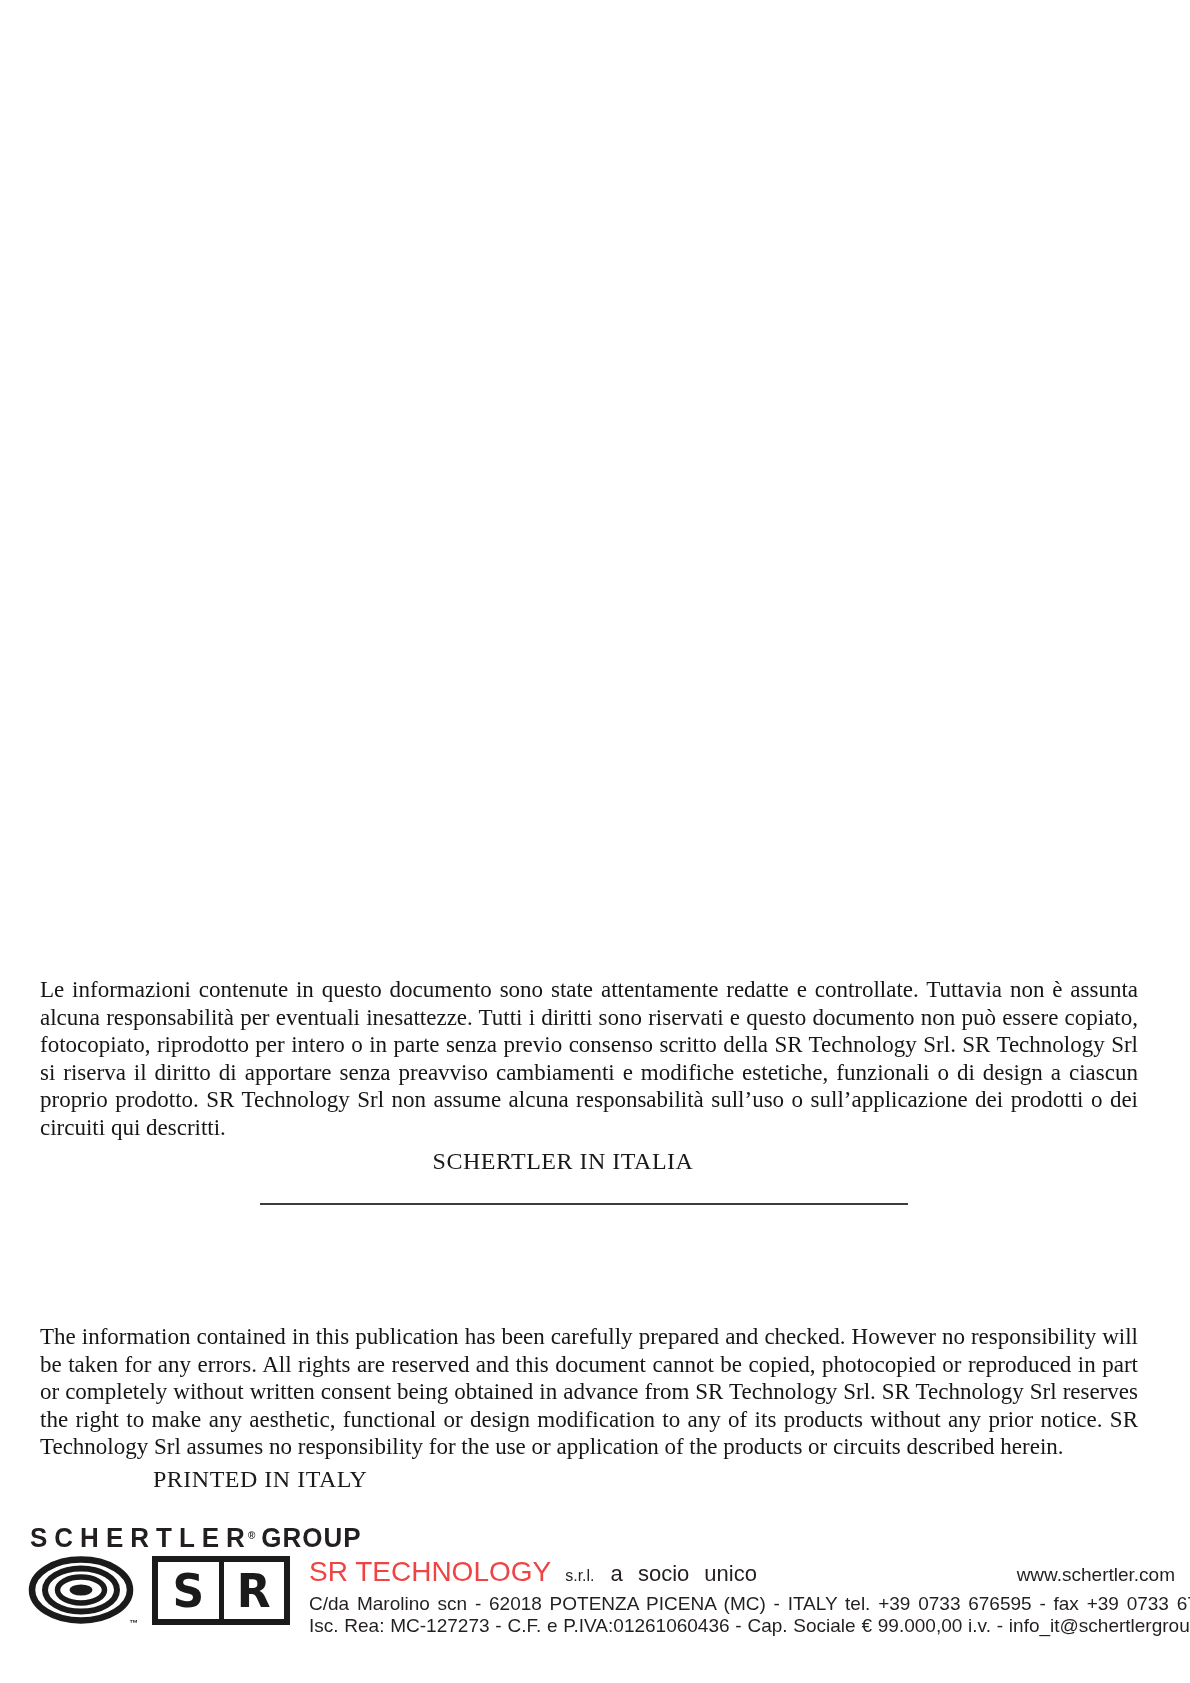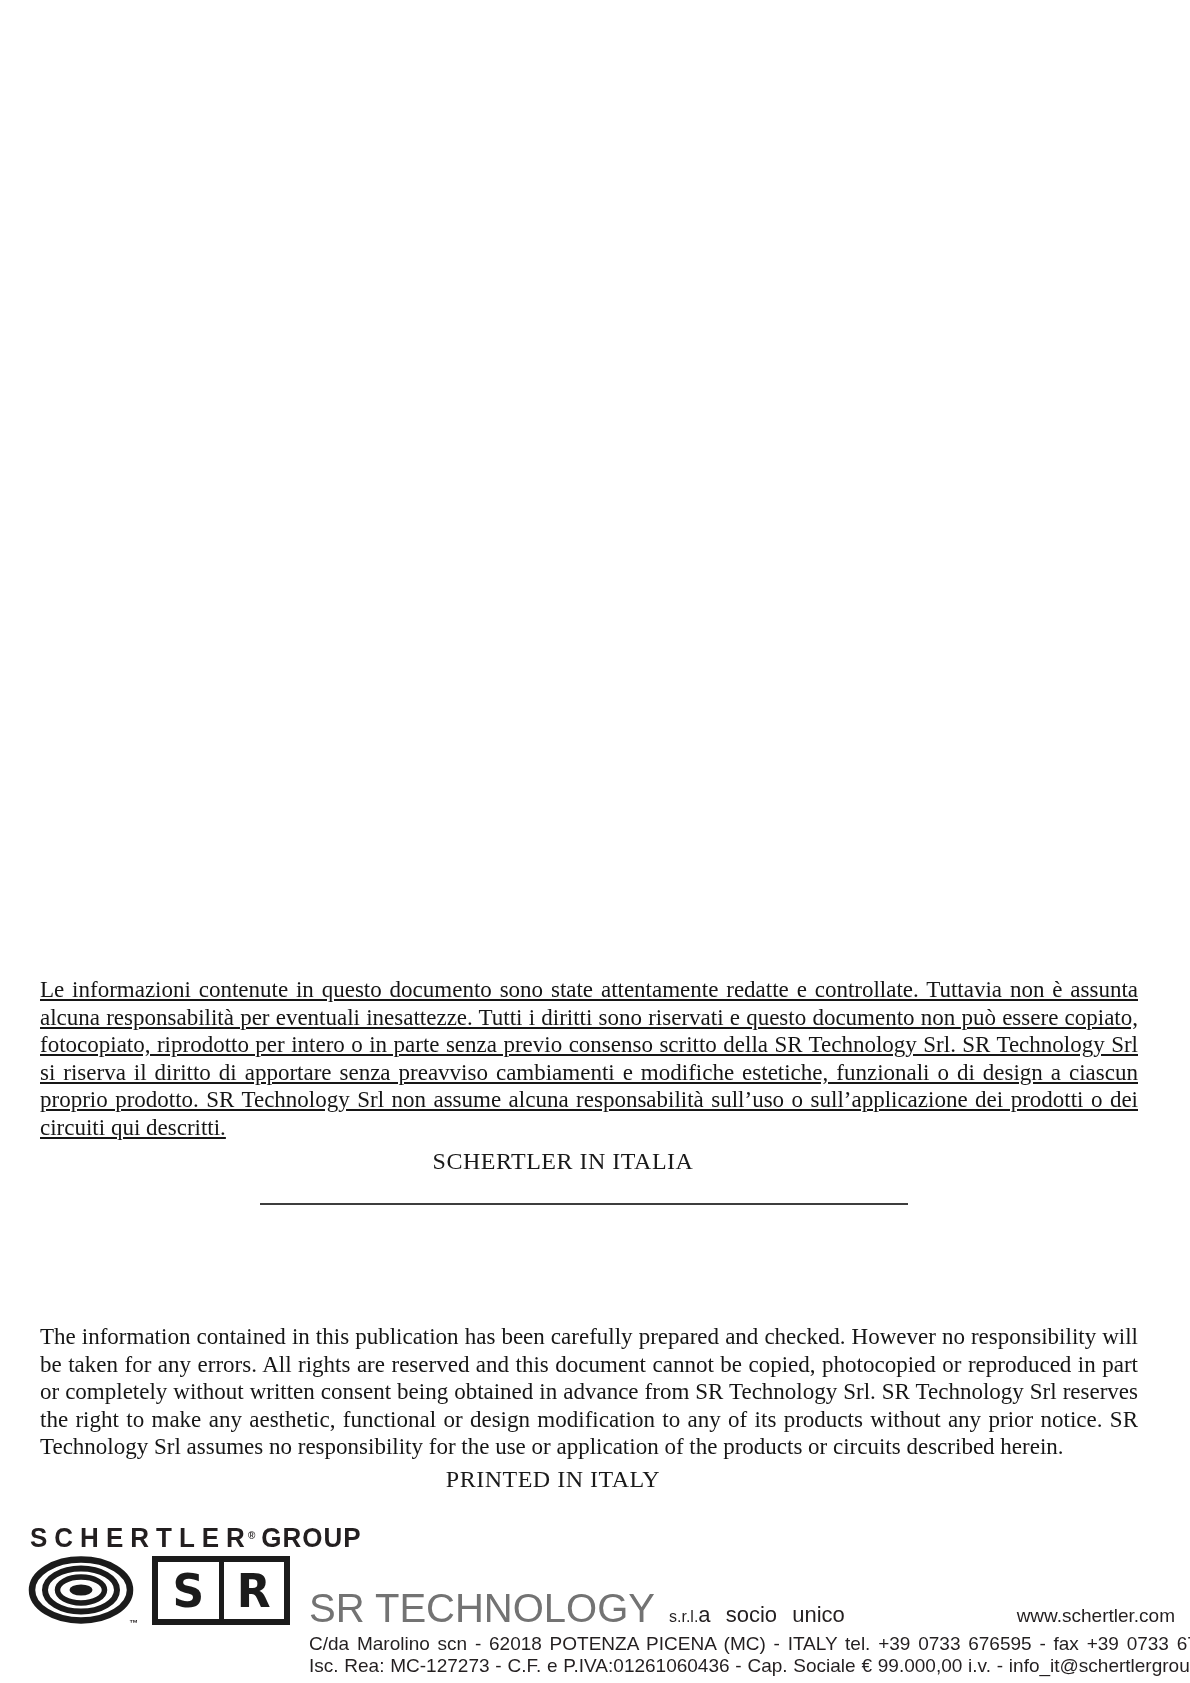--- a/index.html
+++ b/index.html
@@ -14,31 +14,31 @@
   }
   
   .para{
     position:absolute;
     left:40px;width:1098px;
     font-size:23px;
     line-height:27.5px;
     text-align:justify;
     color:#161616;
   }
-  .para-it{top:953px;text-decoration:underline;}
+  .para-it{top:953px;}
   .para-en{top:1300px;}
   .printed-label{
     position:absolute;
     font-size:24px;
     letter-spacing:0.5px;
     color:#1a1a1a;
     white-space:nowrap;
   }
   .label-it{top:1148px;left:163px;width:800px;text-align:center;}
-  .label-en{top:1466px;left:153px;width:800px;text-align:center;font-family:Liberation Serif, serif;}
+  .label-en{top:1466px;left:153px;width:800px;text-align:left;font-family:Liberation Serif, serif;}
   .divider{
     position:absolute;
     top:1203px;left:260px;width:648px;height:2px;
     background:#3d3d3d;
   }
   
   .footer{position:absolute;left:0;top:1520px;width:1097px;height:163px;
     font-family:"Liberation Sans","DejaVu Sans",sans-serif;color:#1b1b1b;}
   .group-line{
     position:absolute;left:30px;top:4px;
@@ -59,23 +59,23 @@
   }
   .sr-cell{
     flex:1;display:flex;align-items:center;justify-content:center;
     font-family:"DejaVu Sans","Liberation Sans",sans-serif;
     font-weight:bold;font-size:44px;line-height:1;color:#1b1b1b;
     transform:scaleY(1.05);
   }
   .sr-cell.right{border-left:5px solid #1b1b1b;}
   .info{position:absolute;left:309px;top:36px;width:866px;}
   .info-row1{display:flex;align-items:baseline;white-space:nowrap;}
-  .company{font-size:40px;line-height:32px;letter-spacing:0px;color:#737373;margin-top:36px;}
+  .company{font-size:28px;line-height:32px;letter-spacing:0px;color:#ef4444;}
   .company-suffix{font-size:16px;margin-left:14px;color:#231f20;}
-  .company-type{font-size:22px;word-spacing:9px;color:#231f20;}
+  .company-type{font-size:22px;margin-left:16px;word-spacing:9px;color:#231f20;}
   .website{margin-left:auto;font-size:19px;color:#231f20;}
   .info-row2{margin-top:5px;font-size:19px;line-height:21px;word-spacing:2.5px;color:#231f20;white-space:nowrap;}
   .info-row3{margin-top:1px;font-size:19px;line-height:21px;word-spacing:0.5px;color:#231f20;white-space:nowrap;}
 </style>
 </head>
 <body>
 
 <div class="page">
 
   <p class="para para-it">Le informazioni contenute in questo documento sono state attentamente redatte e controllate. Tuttavia non è assunta alcuna responsabilità per eventuali inesattezze. Tutti i diritti sono riservati e questo documento non può essere copiato, fotocopiato, riprodotto per intero o in parte senza previo consenso scritto della SR Technology Srl. SR Technology Srl si riserva il diritto di apportare senza preavviso cambiamenti e modifiche estetiche, funzionali o di design a ciascun proprio prodotto. SR Technology Srl non assume alcuna responsabilità sull’uso o sull’applicazione dei prodotti o dei circuiti qui descritti.</p>

